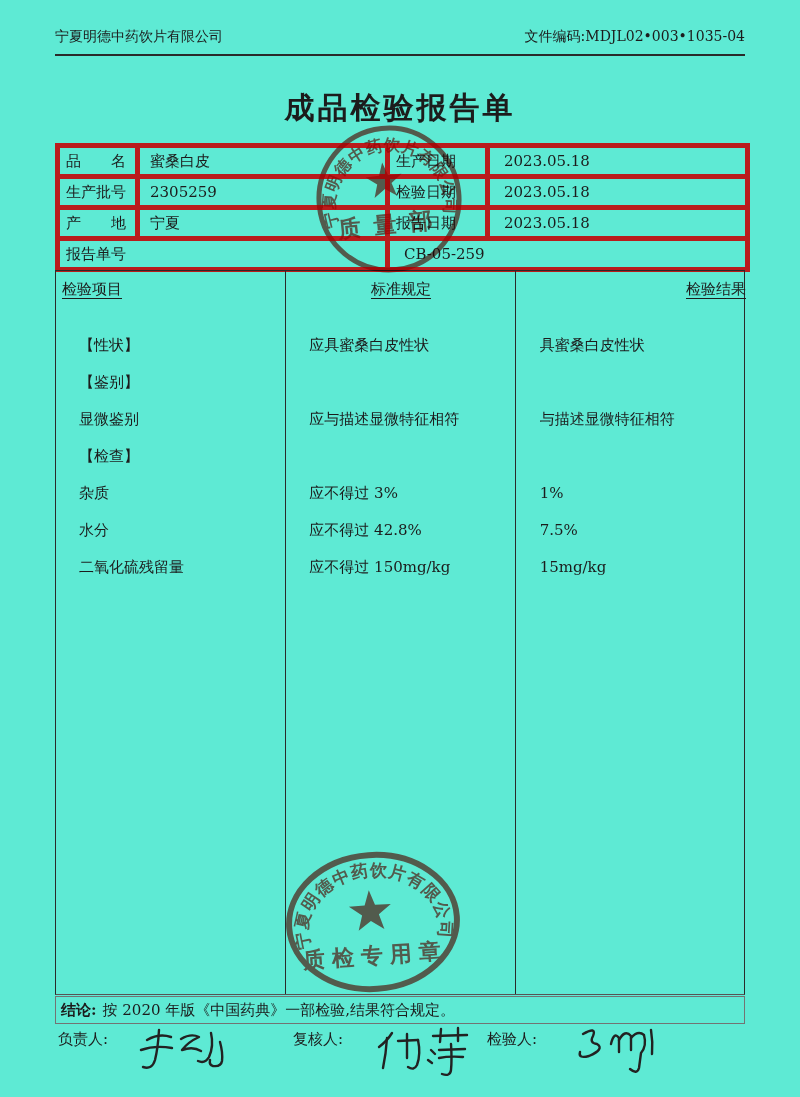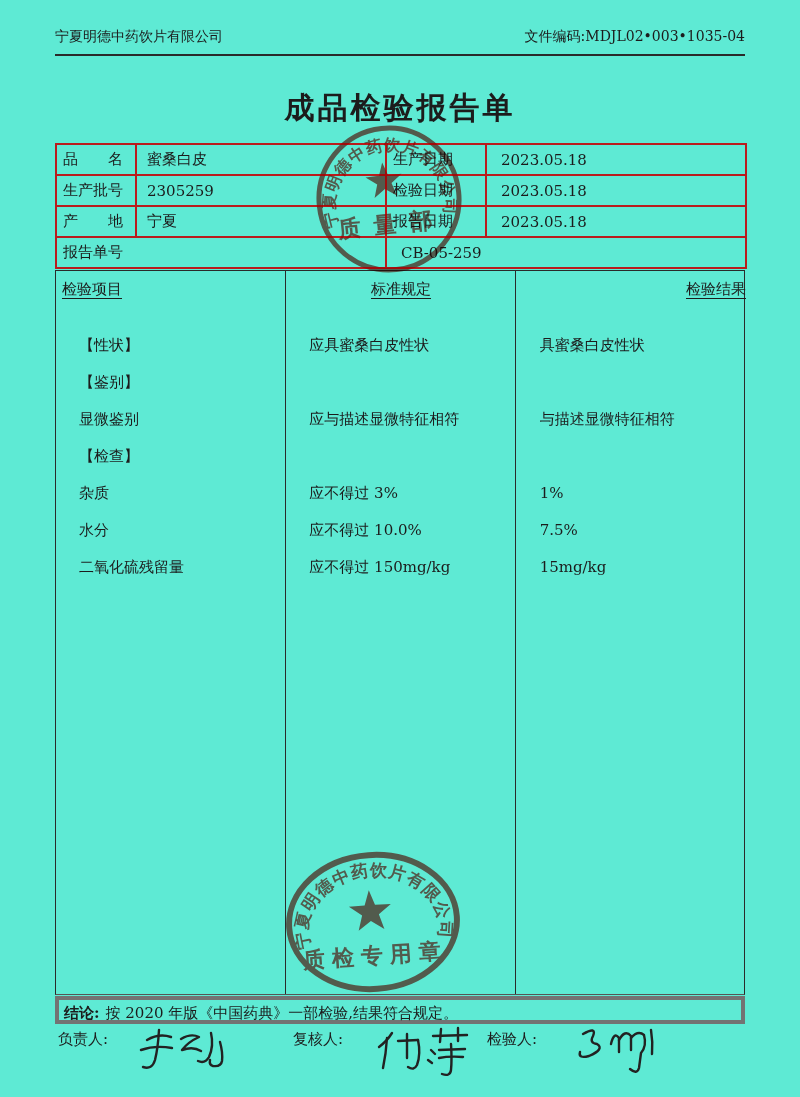--- a/index.html
+++ b/index.html
@@ -19,21 +19,21 @@
   
   .title {
     position:absolute; left:0; top:88px; width:100%;
     text-align:center; font-size:30px; font-weight:bold; letter-spacing:3px;
   }
   
   table.info {
     position:absolute; left:55px; top:143px; width:690px;
     border-collapse:collapse; table-layout:fixed; font-size:15px;
   }
-  table.info td { border:2px solid #b91c1c; height:31px; padding:0 6px; }
+  table.info td { border:5px solid #b91c1c; height:31px; padding:0 6px; }
   table.info td.val { padding-left:10px; }
   table.info td.val2 { padding-left:14px; }
   
   .main {
     position:absolute; left:55px; top:270px; width:690px; height:725px;
     border:1px solid #2a2a2a; border-bottom:1px solid #555;
     font-size:15px;
   }
   .vline { position:absolute; top:0; bottom:0; width:1px; background:#2a2a2a; }
   .vline.v1 { left:229px; }
@@ -45,21 +45,21 @@
   .mh3 { left:460px; width:230px; text-align:right; }
   .mbody { position:absolute; top:40px; left:17px; width:100%; padding-top:16px; }
   .mrow { display:flex; align-items:flex-start; }
   .mrow > div { line-height:37px; min-height:37px; white-space:pre-line; }
   .c-item { width:229px; padding:0 6px; }
   .c-std  { width:230px; padding:0 8px; }
   .c-res  { width:231px; padding:0 9px; }
   
   .conclusion {
     position:absolute; left:55px; top:996px; width:690px; height:28px;
-    border:4px solid #737373; font-size:15px; line-height:26px; padding-left:5px;
+    border:1px solid #737373; font-size:15px; line-height:26px; padding-left:5px;
   }
   .conclusion b { font-weight:bold; margin-right:6px; }
   
   .sigs { position:absolute; left:55px; top:1030px; width:690px; height:60px; font-size:15px; }
   .sig-label { position:absolute; top:0; }
   .sl1 { left:3px; } .sl2 { left:238px; } .sl3 { left:432px; }
   .sigsvg { position:absolute; }
   .sigsvg path { fill:none; stroke:#222; stroke-width:2.4; stroke-linecap:round; stroke-linejoin:round; }
   .sg1 { left:70px;  top:-4px; }
   .sg2 { left:318px; top:-6px; }
@@ -144,21 +144,21 @@
         <div class="c-std"></div>
         <div class="c-res"></div>
       </div>
       <div class="mrow">
         <div class="c-item">杂质</div>
         <div class="c-std">应不得过 3%</div>
         <div class="c-res">1%</div>
       </div>
       <div class="mrow">
         <div class="c-item">水分</div>
-        <div class="c-std">应不得过 10.0%</div>
+        <div class="c-std">应不得过 42.8%</div>
         <div class="c-res">7.5%</div>
       </div>
       <div class="mrow">
         <div class="c-item">二氧化硫残留量</div>
         <div class="c-std">应不得过 150mg/kg</div>
         <div class="c-res">15mg/kg</div>
       </div>
     </div>
   </div>
 

